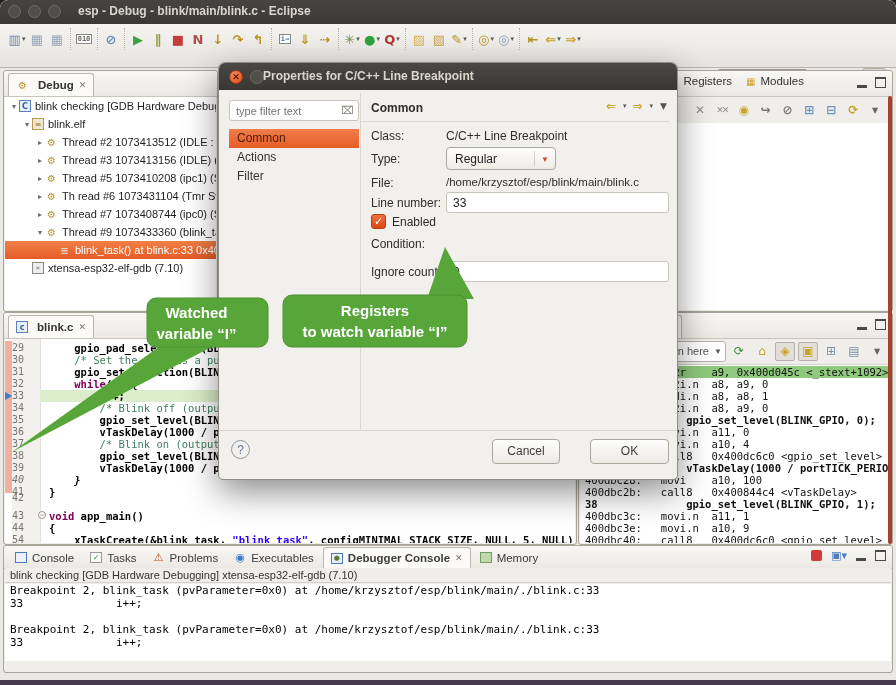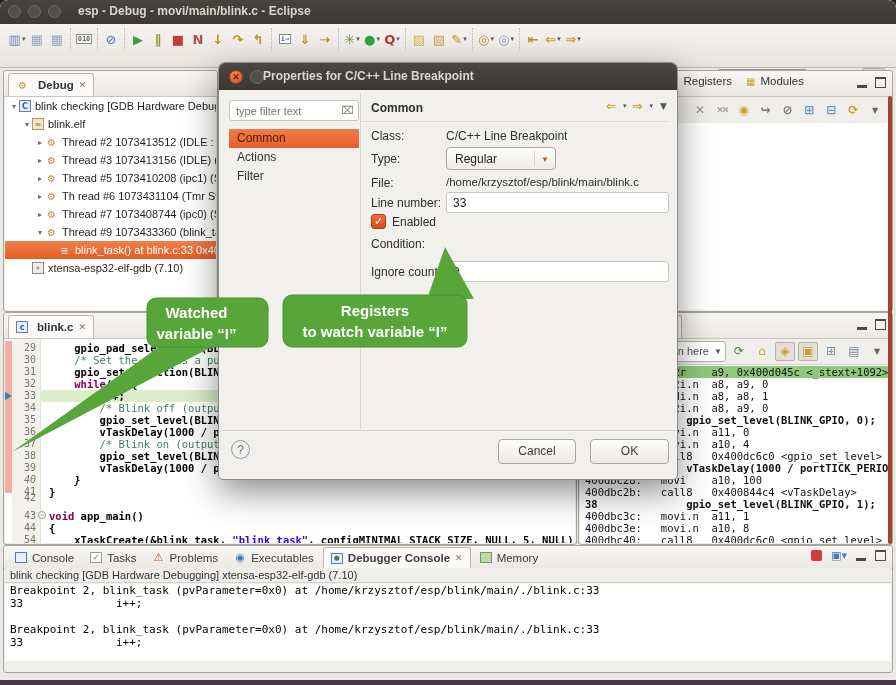--- a/index.html
+++ b/index.html
@@ -58,21 +58,21 @@
   .rtbi{width:22px;height:20px;display:flex;align-items:center;justify-content:center;
     font-family:"DejaVu Sans",sans-serif;font-size:12px;font-weight:bold;}
   #rtoolbar{position:absolute;left:28px;top:27px;right:8px;height:24px;display:flex;align-items:center;gap:4px;justify-content:flex-end;}
   
   .ed-body{position:absolute;left:1px;top:26px;right:1px;bottom:1px;background:#fff;overflow:hidden;
     font-family:"DejaVu Sans Mono",monospace;font-size:10.5px;}
   .range-strip{position:absolute;left:0;top:2px;width:7px;height:152px;background:#F2AEA0;}
   .gutter{position:absolute;left:7px;top:0;bottom:0;width:28px;background:#F2F1EE;border-right:1px solid #E2E0DB;}
   .cl{position:absolute;left:0;right:0;height:12px;line-height:12px;white-space:pre;}
   .cl .hlbg{position:absolute;left:35px;right:0;top:0;bottom:0;background:#DCEDCB;}
-  .lnum{position:absolute;left:7px;width:24px;text-align:right;color:#7A756C;font-size:10px;}
+  .lnum{position:absolute;left:7px;width:24px;color:#7A756C;font-size:10px;}
   .ltext{position:absolute;left:44px;}
   .tok-k{color:#7F0055;font-weight:bold;}
   .tok-p{color:#000;font-weight:bold;}
   .tok-c{color:#3F7F5F;}
   .tok-s{color:#2A00FF;font-weight:bold;}
   .fold{position:absolute;left:33px;top:1px;width:8px;height:8px;border:1px solid #9a958d;border-radius:50%;
     background:#fff;color:#555;font-size:7px;line-height:7px;text-align:center;box-sizing:border-box;}
   .bpmark{position:absolute;left:0px;top:2px;width:0;height:0;border-top:4px solid transparent;
     border-bottom:4px solid transparent;border-left:7px solid #3E7BC8;}
   
@@ -166,21 +166,21 @@
 </style>
 </head>
 <body>
 
 <div class="win">
 
   <div class="titlebar">
     <span class="wbtn" style="left:8px"></span>
     <span class="wbtn" style="left:28px"></span>
     <span class="wbtn" style="left:48px"></span>
-    <span class="wtitle">esp - Debug - movi/main/blink.c - Eclipse</span>
+    <span class="wtitle">esp - Debug - blink/main/blink.c - Eclipse</span>
   </div>
 
   <div class="maintb">
     <div id="tbrow">
         <div class="tgroup">
           <span class="tbi">
             <span style="color: rgb(110, 134, 168);">▥</span>
             <span class="dd">▾</span>
           </span>
           <span class="tbi">
@@ -449,21 +449,21 @@
         <div class="dl" style="top: 37px;">400dbc1e:   s32i.n  a8, a9, 0</div>
         <div class="dl src" style="top: 49px;">35              gpio_set_level(BLINK_GPIO, 0);</div>
         <div class="dl" style="top: 61px;">400dbc20:   movi.n  a11, 0</div>
         <div class="dl" style="top: 73px;">400dbc22:   movi.n  a10, 4</div>
         <div class="dl" style="top: 85px;">400dbc24:   call8   0x400dc6c0 &lt;gpio_set_level&gt;</div>
         <div class="dl src" style="top: 97px;">36              vTaskDelay(1000 / portTICK_PERIOD_MS);</div>
         <div class="dl" style="top: 109px;">400dbc28:   movi    a10, 100</div>
         <div class="dl" style="top: 121px;">400dbc2b:   call8   0x400844c4 &lt;vTaskDelay&gt;</div>
         <div class="dl src" style="top: 133px;">38              gpio_set_level(BLINK_GPIO, 1);</div>
         <div class="dl" style="top: 145px;">400dbc3c:   movi.n  a11, 1</div>
-        <div class="dl" style="top: 157px;">400dbc3e:   movi.n  a10, 8</div>
+        <div class="dl" style="top: 157px;">400dbc3e:   movi.n  a10, 9</div>
         <div class="dl" style="top: 169px;">400dbc40:   call8   0x400dc6c0 &lt;gpio_set_level&gt;</div>
       </div>
   </div>
 
   <div class="panel" style="left:3px;top:545px;width:890px;height:128px;">
     <div class="phead" style="height:22px;">
       <div class="ctabs" id="ctabs">
           <span class="ctab">
             <span class="ci ic-console"></span>
             <span>Console</span>
@@ -555,21 +555,21 @@
     <div class="cb">✓</div>
     <div class="dlabel" style="left:173px;top:152px">Enabled</div>
 
     <div class="dlabel" style="top:174px">Condition:</div>
 
     <div class="dlabel" style="top:202px">Ignore count:</div>
     <input class="dinput" style="top: 198px;" readonly="" value="0">
 
     <div class="dfootline"></div>
     <div class="helpbtn">?</div>
-    <div class="dbtn" style="left:279px;width:78px">Cancel</div>
+    <div class="dbtn" style="left:273px;width:68px">Cancel</div>
     <div class="dbtn" style="left:371px;width:79px">OK</div>
   </div>
 
   <svg id="callout-svg">
     <polygon points="163,344 217,344 12,452" fill="#58A63A"></polygon>
     <rect x="147" y="298" width="121" height="49" rx="9" fill="#58A63A" stroke="#4D9030" stroke-width="1"></rect>
     <polygon points="427,299 474,299 445,247" fill="#58A63A"></polygon>
     <rect x="283" y="295" width="184" height="52" rx="9" fill="#58A63A" stroke="#4D9030" stroke-width="1"></rect>
   </svg>
   <div class="cotext" id="co1" style="left:147px;top:302px;width:99px;">

